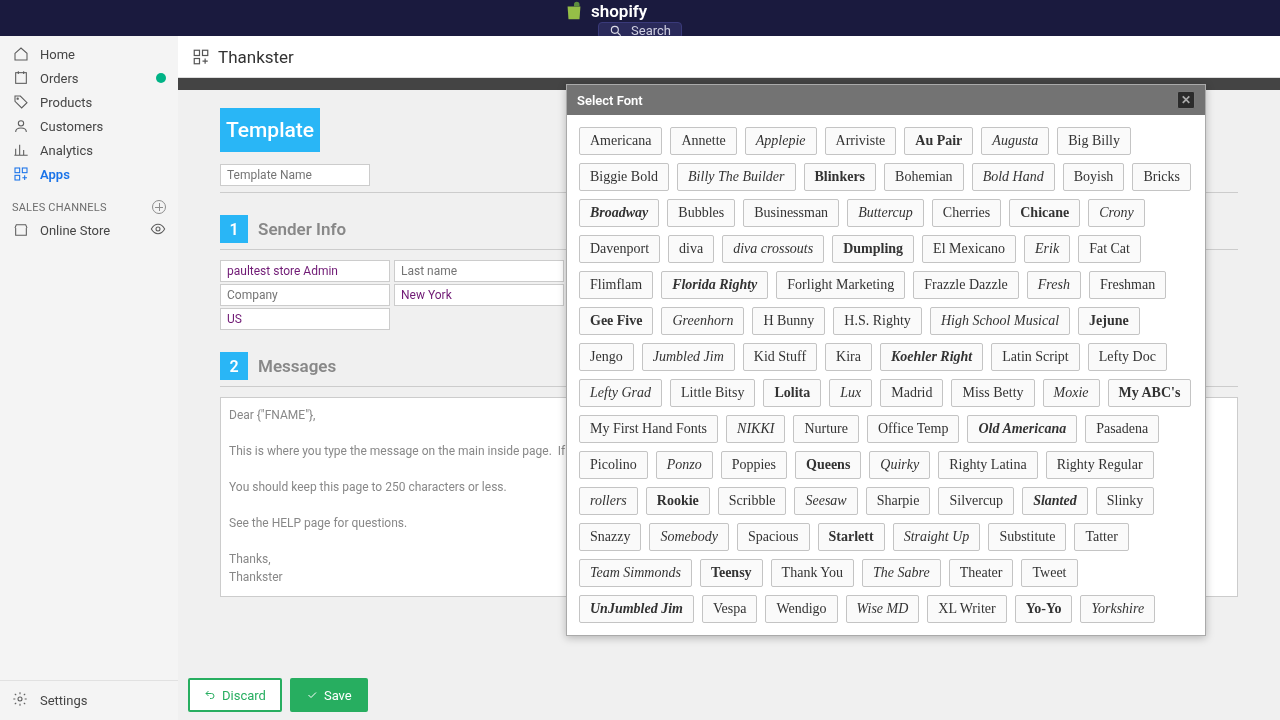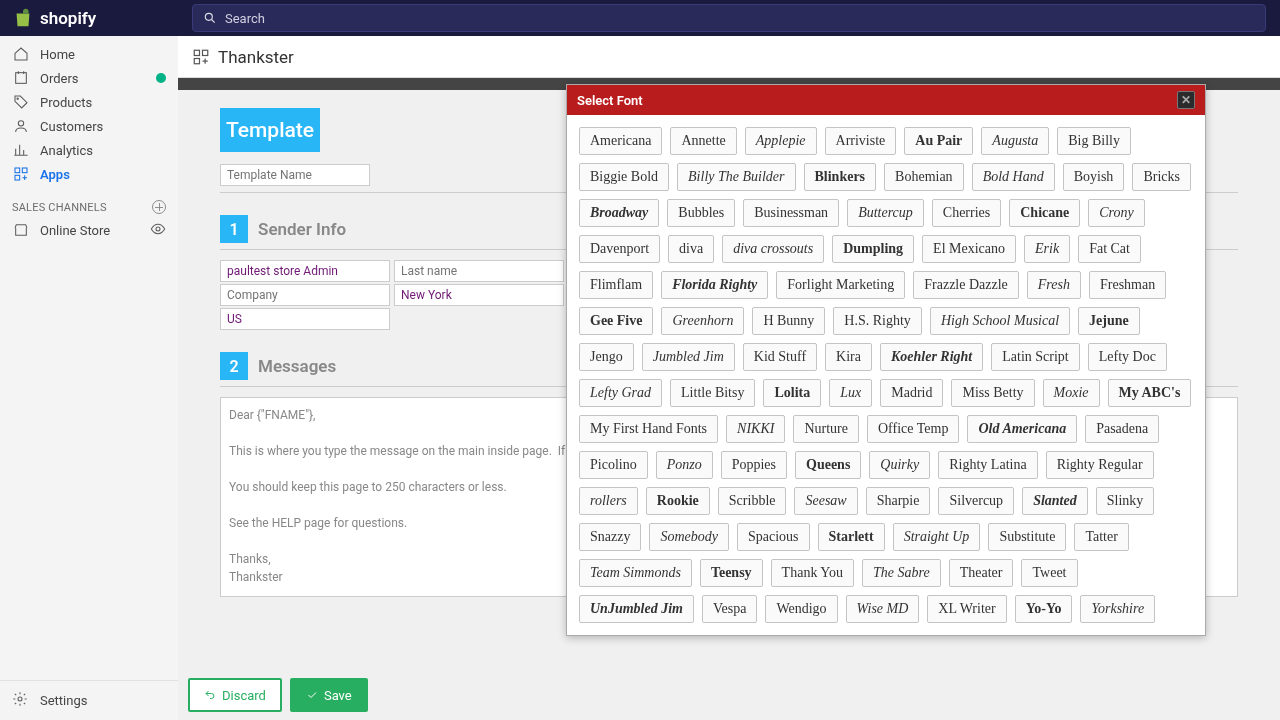--- a/index.html
+++ b/index.html
@@ -1,19 +1,19 @@
 <!DOCTYPE html>
 <html><head>
 <meta charset="utf-8">
 <style>
 * { box-sizing: border-box; margin: 0; padding: 0; font-family: -apple-system, BlinkMacSystemFont, "Segoe UI", Roboto, sans-serif; }
 body { background: #f5f5f5; width: 1280px; height: 720px; overflow: hidden; position: relative; }
 
 
-.topbar { height: 36px; background: #1a1a3e; display: flex; align-items: center; }
+.topbar { height: 36px; background: #1a1a3e; display: flex; align-items: center; flex-direction: column; }
 .logo-area { width: 178px; display: flex; align-items: center; padding-left: 12px; }
 .logo-area svg { width: 22px; height: 22px; }
 .logo-text { color: #fff; font-weight: 600; font-size: 17px; margin-left: 6px; }
 .search-bar { flex: 1; margin: 0 14px; background: #2a2a5a; border: 1px solid #3a3a7a; border-radius: 4px; height: 28px; display: flex; align-items: center; padding: 0 10px; }
 .search-bar svg { width: 14px; height: 14px; fill: #dcdce6; }
 .search-bar span { color: #cfcfe0; font-size: 13px; margin-left: 8px; }
 
 
 .layout { display: flex; height: calc(720px - 36px); }
 
@@ -54,21 +54,21 @@
 
 
 .bottom-bar { position: absolute; bottom: 8px; left: 10px; display: flex; gap: 8px; }
 .btn { height: 34px; display: flex; align-items: center; padding: 0 14px; font-size: 13px; border-radius: 2px; cursor: pointer; }
 .btn svg { width: 12px; height: 12px; margin-right: 6px; }
 .btn-discard { background: #fff; border: 2px solid #27ae60; color: #27ae60; }
 .btn-save { background: #27ae60; border: 2px solid #27ae60; color: #fff; }
 
 
 .font-modal { position: absolute; top: 84px; left: 566px; width: 640px; background: #fff; border: 1px solid #aaa; box-shadow: 0 2px 8px rgba(0,0,0,0.25); }
-.font-head { background: #b91c1c; color: #fff; font-size: 13px; font-weight: 600; padding: 6px 10px; display: flex; align-items: center; }
+.font-head { background: #737373; color: #fff; font-size: 13px; font-weight: 600; padding: 6px 10px; display: flex; align-items: center; }
 .font-close { margin-left: auto; width: 18px; height: 18px; border: 1px solid #777; background: #2b2b2b; color: #aaa; display: flex; align-items: center; justify-content: center; font-size: 12px; cursor: pointer; border-radius: 2px; }
 .font-grid { padding: 12px; display: flex; flex-wrap: wrap; gap: 8px 8px; max-height: 610px; overflow-y: auto; border-radius: 15px; }
 .font-chip { border: 1px solid #c4c4c4; background: #fafafa; padding: 6px 10px; font-size: 14px; color: #333; font-family: "Comic Sans MS", cursive; border-radius: 2px; cursor: pointer; line-height: 1; }
 .font-chip:nth-child(3n) { font-style: italic; }
 .font-chip:nth-child(5n) { font-weight: 600; }
 .font-chip:nth-child(7n) { font-family: cursive; }
 </style>
 </head>
 <body>
 

